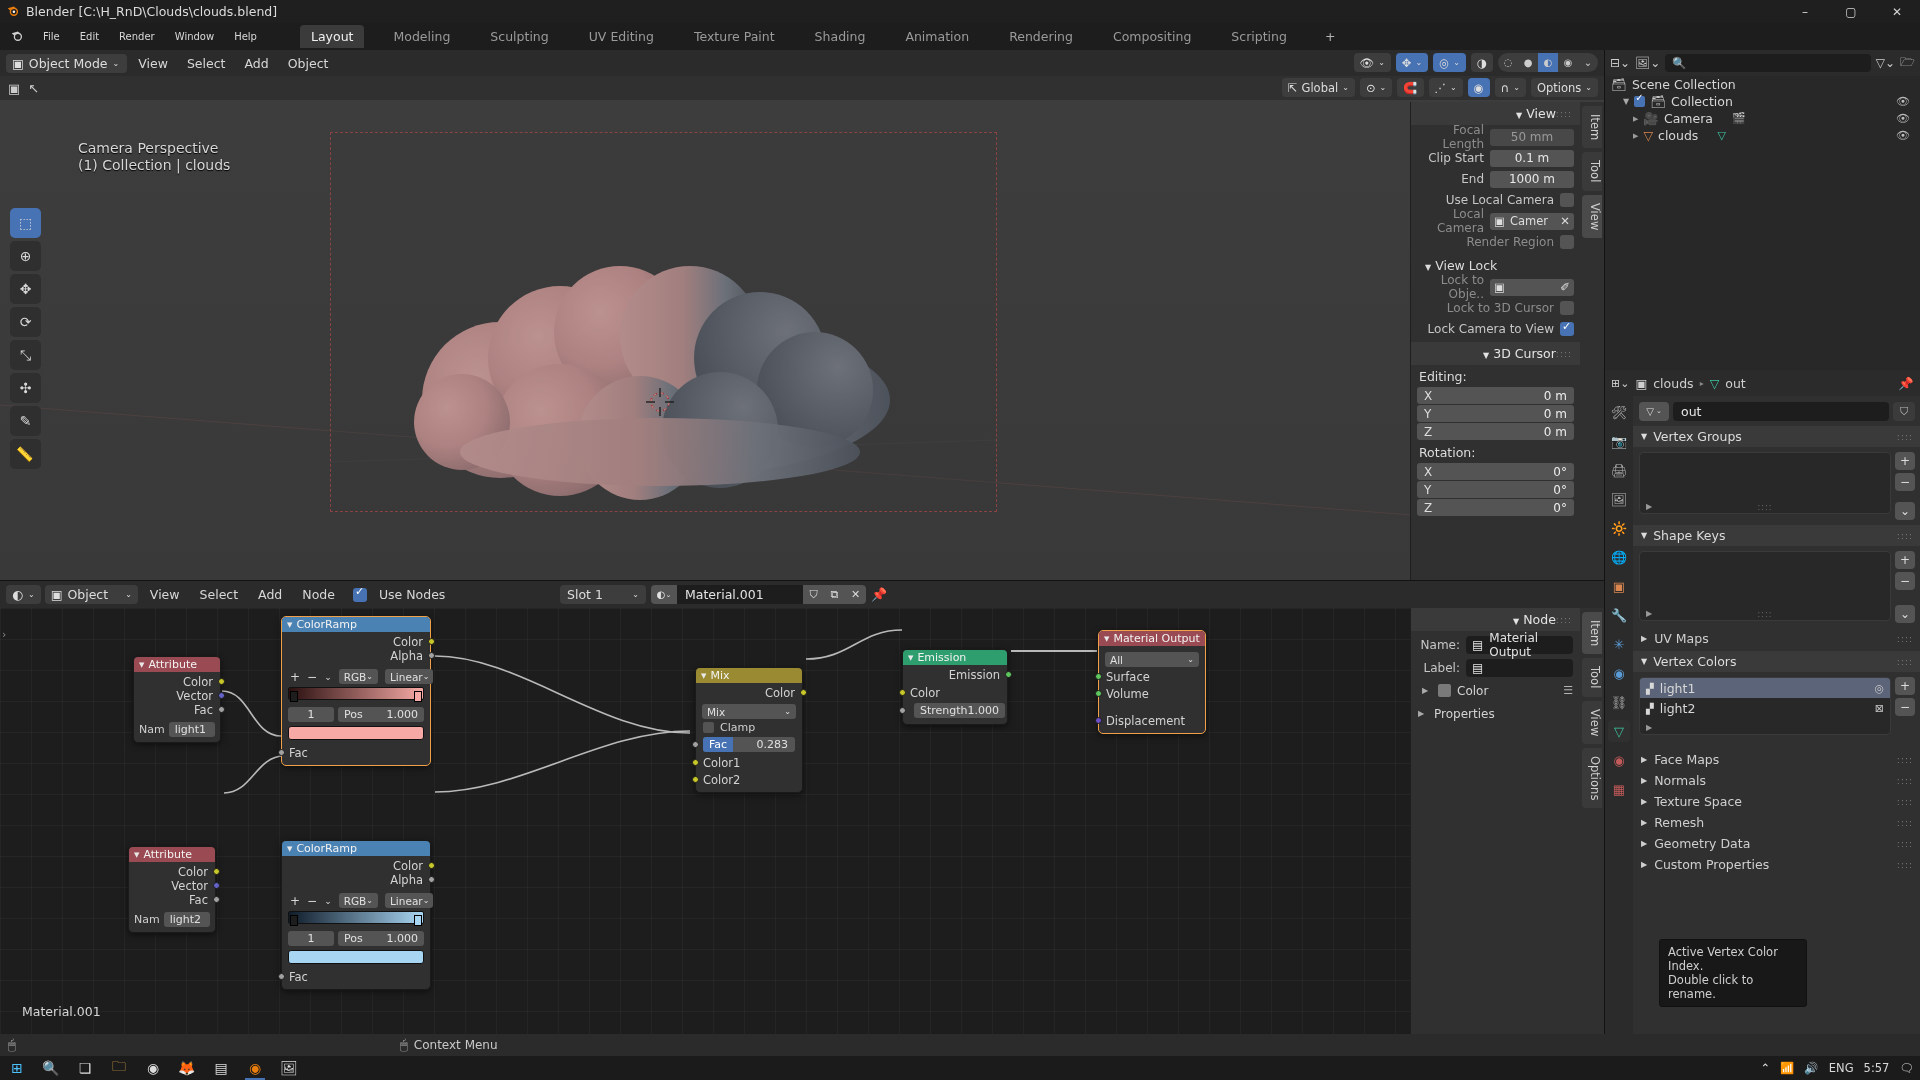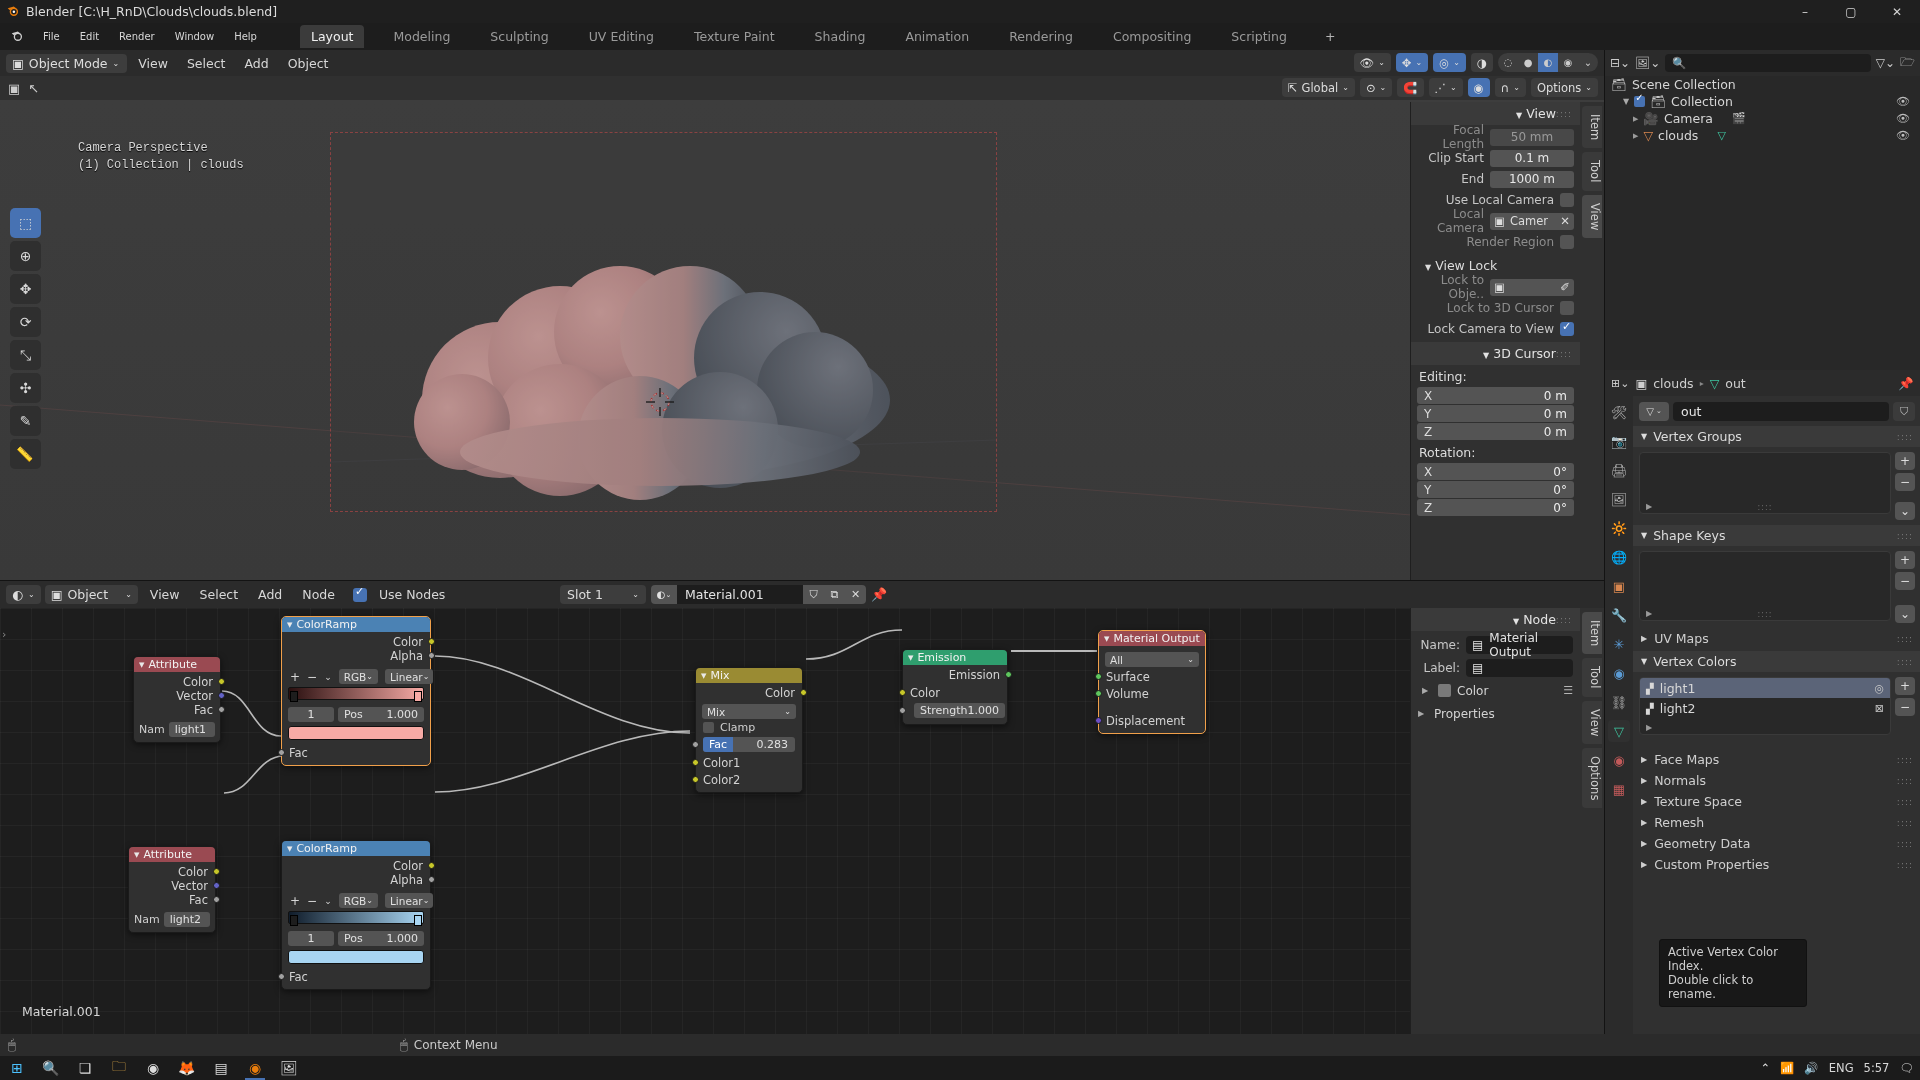--- a/index.html
+++ b/index.html
@@ -54,22 +54,22 @@
   .shade-group i { width:20px; height:19px; background:#3d3d3d; display:flex;
     align-items:center; justify-content:center; font-size:10px; color:#ccc; font-style:normal;}
   .shade-group i.on { background:#4772b3; }
 
   .vp-toolhdr { position:absolute; left:0; top:26px; width:1604px; height:24px;
     background:#303030; display:flex; align-items:center; padding-left:8px; gap:8px;}
   .vp-canvas { position:absolute; left:0; top:50px; width:1604px; height:480px;
     background:linear-gradient(#3d3d3d,#393939); overflow:hidden; }
   .camframe { position:absolute; left:330px; top:32px; width:667px; height:380px;
     border:1px dashed #8a4242; background:rgba(57,57,57,0.25); }
-  .vp-textinfo { position:absolute; left:78px; top:40px; font-size:12px; color:#d8d8d8;
-    line-height:17px; text-shadow:0 1px 1px #000;font-family:Liberation Mono, monospace; }
+  .vp-textinfo { position:absolute; left:78px; top:40px; font-size:14px; color:#d8d8d8;
+    line-height:17px; text-shadow:0 1px 1px #000; }
   .toolcol { position:absolute; left:10px; top:108px; width:31px;
     display:flex; flex-direction:column; gap:3px; }
   .toolbtn { width:31px; height:30px; background:#2f2f2f; border-radius:5px;
     display:flex; align-items:center; justify-content:center; color:#d8d8d8; font-size:14px;}
   .toolbtn.active { background:#4772b3; }
   .gizmo { position:absolute; right:60px; top:60px; width:76px; height:76px; }
   .navbtns { position:absolute; right:78px; top:190px; display:flex; flex-direction:column;
     gap:11px; align-items:center; color:#c9c9c9; font-size:15px; }
   .cloud-wrap { position:absolute; left:0; top:0; width:100%; height:100%; }
 

